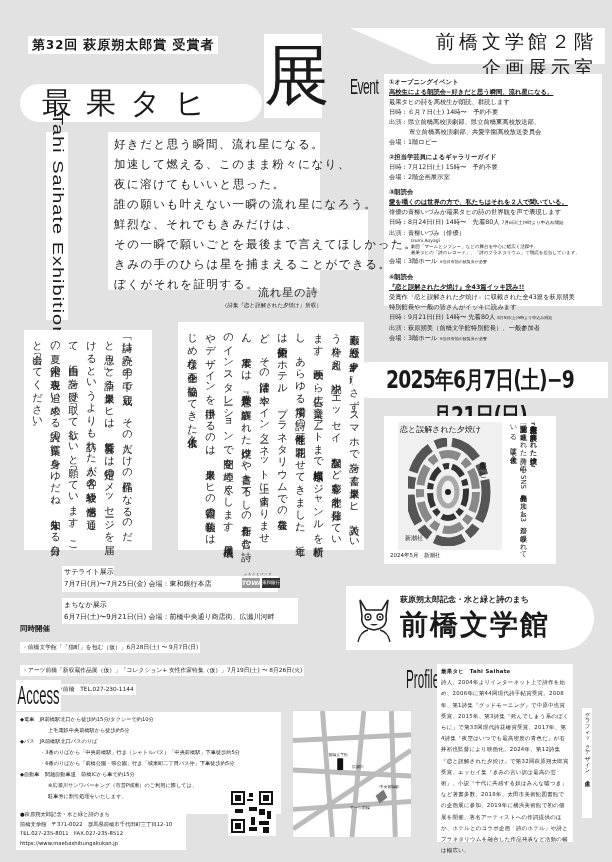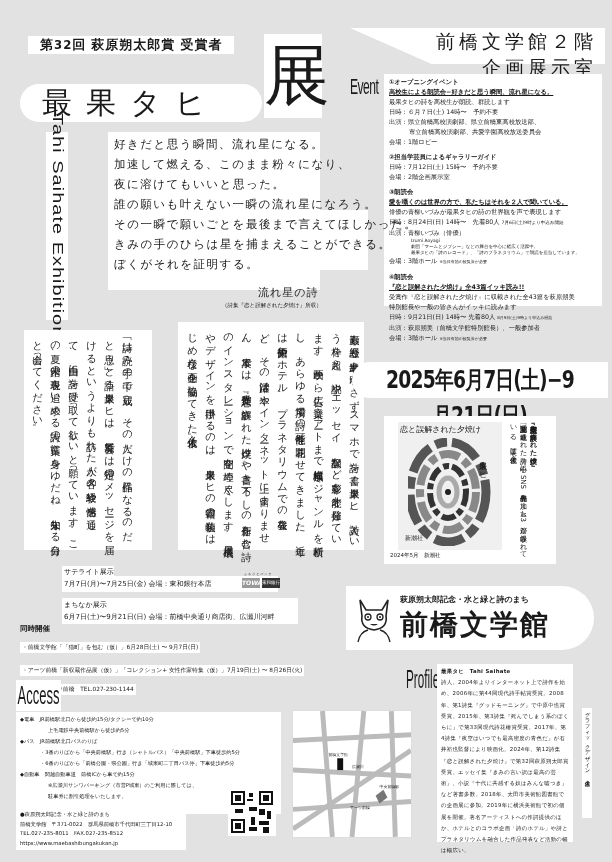--- a/index.html
+++ b/index.html
@@ -1,18 +1,18 @@
 <!DOCTYPE html>
 <html><head>
 <meta charset="utf-8">
 <style>
 *{box-sizing:border-box;margin:0;padding:0}
 body{width:612px;height:862px;background:#e2e2e2;font-family:"DejaVu Sans",sans-serif;color:#1a1a1a;position:relative;overflow:hidden}
 .abs{position:absolute}
-.award{left:28px;top:36px;height:18px;font-size:13px;font-weight:bold;padding:0 12px;background:#fff;letter-spacing:1px;font-family:"DejaVu Sans Condensed","DejaVu Sans",sans-serif}
+.award{left:28px;top:36px;height:18px;font-size:13px;font-weight:bold;padding:0 4px;background:#fff;letter-spacing:1px;font-family:"DejaVu Sans Condensed","DejaVu Sans",sans-serif}
 .title-pill{left:20px;top:84px;width:242px;height:38px;background:#fff;border-radius:20px;font-size:30px;letter-spacing:14px;padding-left:22px;line-height:38px}
 .ten{left:264px;top:34px;width:58px;height:84px;background:#fff;font-size:66px;line-height:84px;text-align:center;font-family:"DejaVu Serif",serif}
 .venue{left:398px;top:28px;width:205px;height:36px;text-align:right;font-size:19px;letter-spacing:4px;line-height:26px;padding-right:6px}
 .venue-bg{left:350px;top:28px;width:255px;height:36px;background:#fff;clip-path:polygon(0 0,100% 0,100% 100%,32% 100%)}
 .event-label{left:350px;top:74px;font-size:22px;transform:scaleX(.55);transform-origin:left top;font-family:"Liberation Sans Narrow","Liberation Sans",sans-serif;letter-spacing:-1px}
 .events{left:384px;top:74px;width:218px;height:232px;background:#fff;padding:3px 5px;font-size:6.3px;line-height:10px}
 .events .h{font-weight:bold}
 .events .u{text-decoration:underline;font-weight:bold}
 .events .ind{padding-left:20px}
 .events .tiny{font-size:4.5px;line-height:6px;padding-left:22px}
@@ -118,20 +118,21 @@
   <div><span>会場：3階ホール</span> <span style="font-size:4px">※当日有効の観覧券が必要</span></div>
 </div>
 
 <div class="abs poem1"></div>
 <div class="abs poem2"></div>
 <div class="abs poem-text">
   <div>好きだと思う瞬間、流れ星になる。</div>
   <div>加速して燃える、このまま粉々になり、</div>
   <div>夜に溶けてもいいと思った。</div>
   <div>誰の願いも叶えない一瞬の流れ星になろう。</div>
+  <div>鮮烈な、それでもきみだけは、</div>
   <div>その一瞬で願いごとを最後まで言えてほしかった。</div>
   <div>きみの手のひらは星を捕まえることができる。</div>
   <div>ぼくがそれを証明する。</div>
 </div>
 <div class="abs poem-title">流れ星の詩</div>
 <div class="abs poem-src">（詩集『恋と誤解された夕焼け』所収）</div>
 
 <div class="abs v1-bg"></div>
 <div class="abs vtext v1">素顔も経歴も出身地も明かさずスマホで詩を書く最果タヒ。詩人という枠を超え、小説やエッセイ、翻訳など多彩な才能を発揮しています。映画から広告、音楽、アートまで縦横無尽にジャンルを横断し、あらゆる場所で詩の可能性を開花させてきました。近年は美術館やホテル、プラネタリウムでの発表など、その活躍は本やインターネット上に留まりません。本展では、受賞作『恋と誤解された夕焼け』や書き下ろしの新作を含む詩のインスタレーションで空間を埋め尽くします。展示構成やデザインを手掛けるのは、最果タヒの書籍の装幀をはじめ様々な企画を協働してきた佐々木俊。</div>
 <div class="abs v2-bg"></div>

